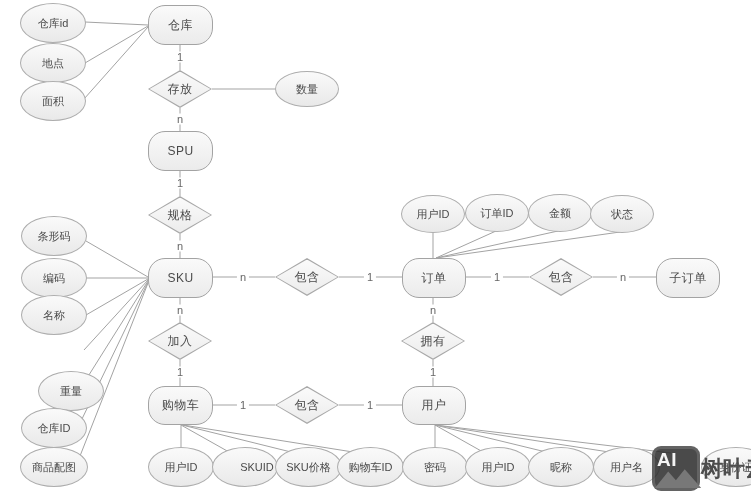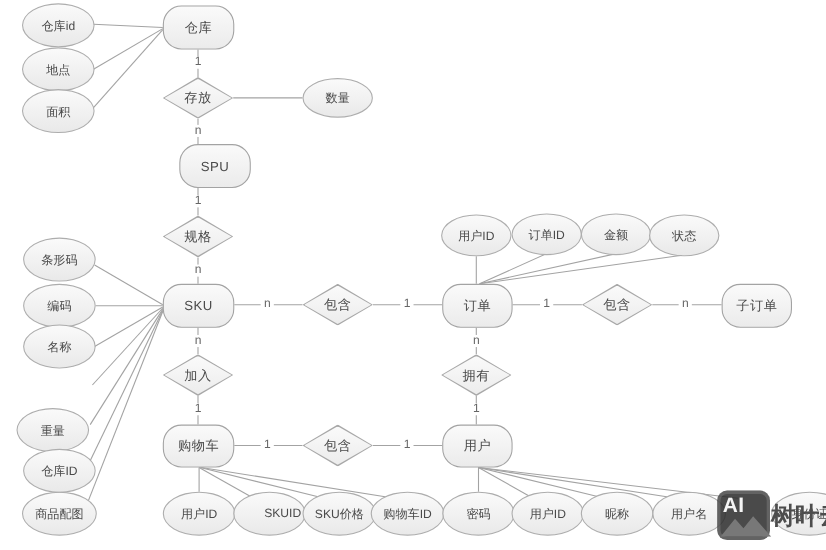--- a/index.html
+++ b/index.html
@@ -112,21 +112,21 @@
       <span class="wm-logo-text">AI</span>
       <svg class="wm-mountains" viewBox="0 0 42 20" preserveAspectRatio="none">
         <path d="M0 20 L12 5 L19 13 L27 3 L42 20 Z" fill="#787878"></path>
       </svg>
     </div>
     <span class="wm-brand">树叶云</span>
   </div>
 <div class="node rect" style="left: 148px; top: 5px; width: 65px; height: 40px;">
       <span class="node-label">仓库</span>
     </div>
-    <div class="node rect" style="left: 163px; top: 131px; width: 65px; height: 40px;">
+    <div class="node rect" style="left: 148px; top: 131px; width: 65px; height: 40px;">
       <span class="node-label">SPU</span>
     </div>
     <div class="node rect" style="left: 148px; top: 258px; width: 65px; height: 40px;">
       <span class="node-label">SKU</span>
     </div>
     <div class="node rect" style="left: 402px; top: 258px; width: 64px; height: 40px;">
       <span class="node-label">订单</span>
     </div>
     <div class="node rect" style="left: 656px; top: 258px; width: 64px; height: 40px;">
       <span class="node-label">子订单</span>
@@ -179,21 +179,21 @@
     </div>
     <div class="node ellipse" style="left: 21px; top: 216px; width: 66px; height: 40px;">
       <span class="node-label">条形码</span>
     </div>
     <div class="node ellipse" style="left: 21px; top: 258px; width: 66px; height: 40px;">
       <span class="node-label">编码</span>
     </div>
     <div class="node ellipse" style="left: 21px; top: 295px; width: 66px; height: 40px;">
       <span class="node-label">名称</span>
     </div>
-    <div class="node ellipse" style="left: 15px; top: 371px; width: 66px; height: 40px;">
+    <div class="node ellipse" style="left: 38px; top: 371px; width: 66px; height: 40px;">
       <span class="node-label">重量</span>
     </div>
     <div class="node ellipse" style="left: 21px; top: 408px; width: 66px; height: 40px;">
       <span class="node-label">仓库ID</span>
     </div>
     <div class="node ellipse" style="left: 20px; top: 447px; width: 68px; height: 40px;">
       <span class="node-label">商品配图</span>
     </div>
     <div class="node ellipse" style="left: 401px; top: 195px; width: 64px; height: 38px;">
       <span class="node-label">用户ID</span>

